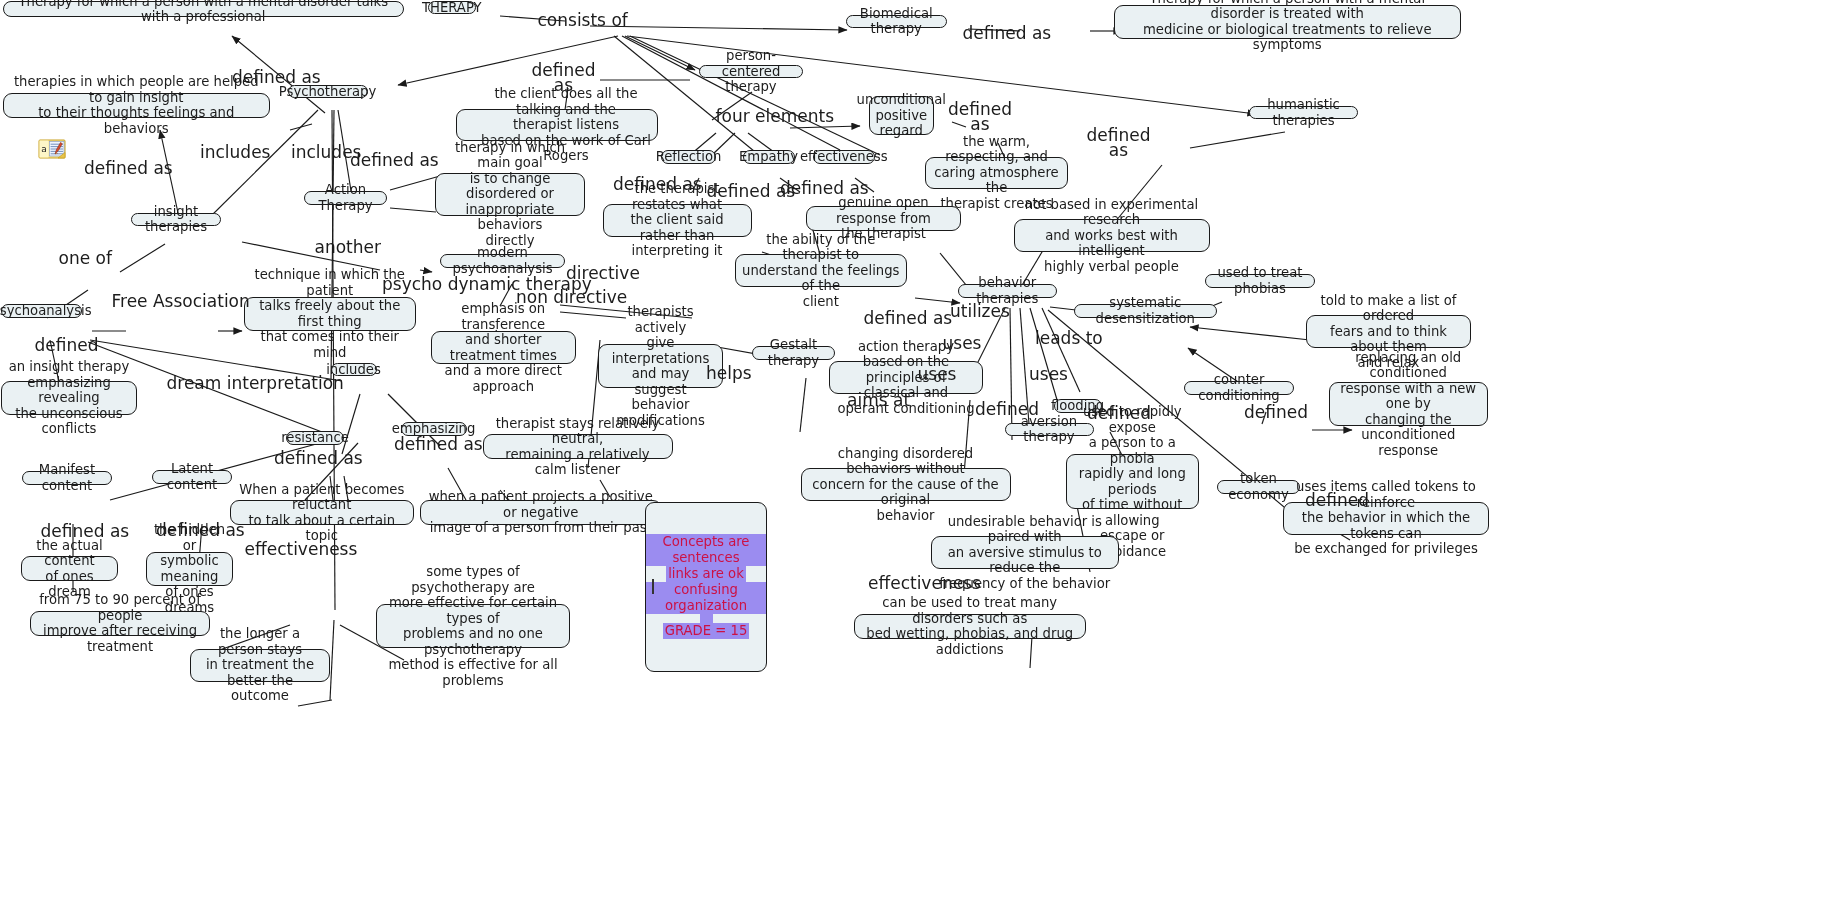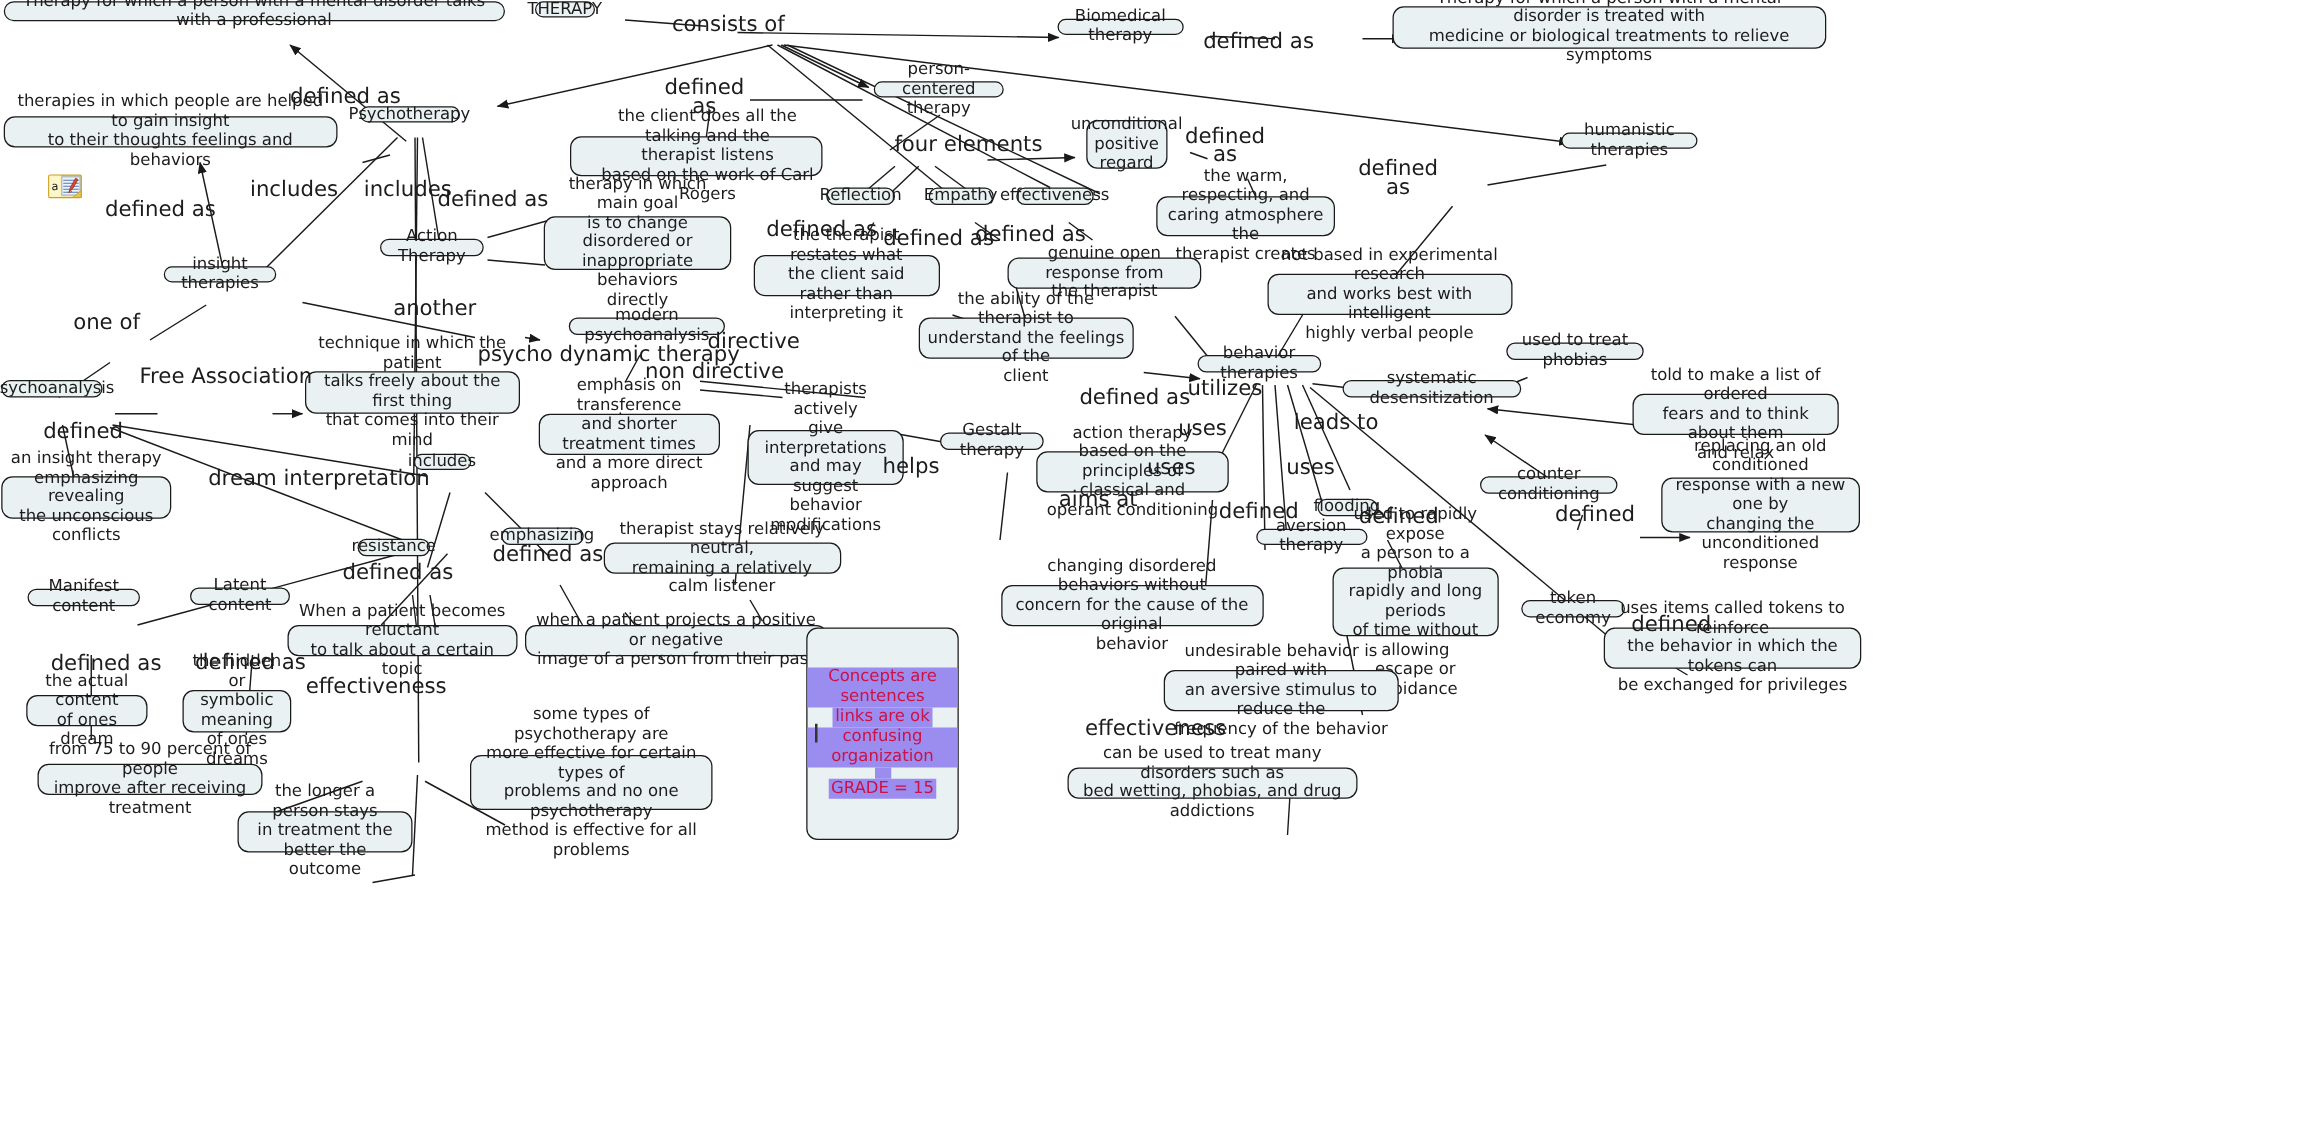--- a/index.html
+++ b/index.html
@@ -237,21 +237,21 @@
 inappropriate behaviors
 directly</div>
       <div class="node" style="left: 602.5px; top: 203.5px; width: 149px; height: 33px;">the therapist restates what
 the client said rather than
 interpreting it</div>
       <div class="node" style="left: 806px; top: 206px; width: 155px; height: 25px;">genuine open response from
 the therapist</div>
       <div class="node" style="left: 1013.5px; top: 219px; width: 196px; height: 33px;">not based in experimental research
 and works best with intelligent
 highly verbal people</div>
-      <div class="node" style="left: 455px; top: 254px; width: 125px; height: 13.5px;">modern psychoanalysis</div>
+      <div class="node" style="left: 440px; top: 254px; width: 125px; height: 13.5px;">modern psychoanalysis</div>
       <div class="node" style="left: 735px; top: 254px; width: 171.5px; height: 33px;">the ability of the therapist to
 understand the feelings of the
 client</div>
       <div class="node" style="left: 958px; top: 284px; width: 98.5px; height: 13.5px;">behavior therapies</div>
       <div class="node" style="left: 1205px; top: 274px; width: 110px; height: 13.5px;">used to treat phobias</div>
       <div class="node" style="left: 1px; top: 304px; width: 81px; height: 13.5px;">psychoanalysis</div>
       <div class="node" style="left: 244px; top: 297px; width: 171.5px; height: 33.5px;">technique in which the patient
 talks freely about the first thing
 that comes into their mind</div>
       <div class="node" style="left: 1074px; top: 304px; width: 142.5px; height: 13.5px;">systematic desensitization</div>

